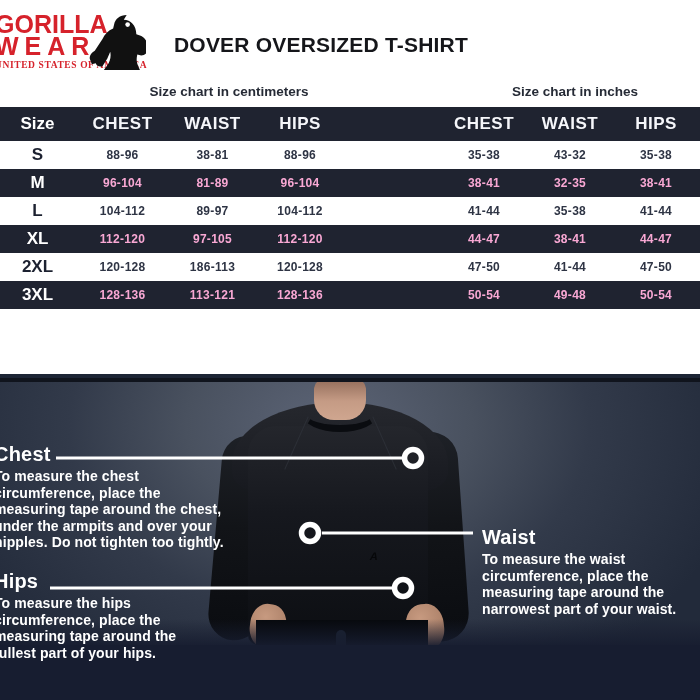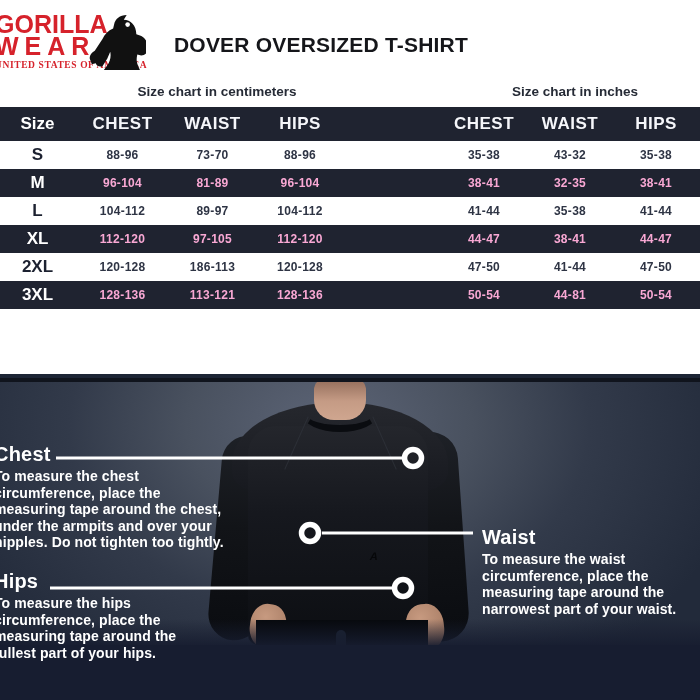--- a/index.html
+++ b/index.html
@@ -8,21 +8,21 @@
   
   .brand{position:absolute;left:-5px;top:13px;width:130px;}
   .brand-txt{color:#d6222b;font-weight:900;line-height:22px;font-size:25px;letter-spacing:0px;}
   .brand-txt .w{letter-spacing:6px;}
   .brand-tag{color:#d6222b;font-family:"Liberation Serif","DejaVu Serif",serif;
              font-weight:700;font-size:9.5px;letter-spacing:.6px;margin-top:3px;white-space:nowrap;}
   .gorilla{position:absolute;left:88px;top:12px;width:58px;height:58px;}
   .page-title{position:absolute;left:133px;top:33px;font-size:21px;font-weight:800;color:#15161a;letter-spacing:.2px;margin-left:41px;}
   .fit{position:absolute;left:478px;top:34px;font-size:20px;color:#15161a;}
   .fit b{font-weight:800;}
-  .sub-cm{position:absolute;left:4px;top:84px;width:426px;text-align:center;
+  .sub-cm{position:absolute;left:16px;top:84px;width:426px;text-align:center;
           font-size:13.5px;font-weight:700;color:#262b36;}
   .sub-in{position:absolute;left:430px;top:84px;width:290px;text-align:center;
           font-size:13.5px;font-weight:700;color:#262b36;}
   
   .sztable{position:absolute;left:0;top:107px;width:700px;}
   .szrow{display:flex;align-items:center;height:28px;}
   .szrow.hdr{height:34px;background:#1f2330;}
   .szrow.dark{background:#1f2330;}
   .szrow .c{text-align:center;font-size:12px;font-weight:600;color:#2e3444;letter-spacing:.3px;}
   .szrow.hdr .c{color:#f5f6fa;font-weight:700;font-size:17px;letter-spacing:.5px;}
@@ -100,21 +100,21 @@
       <div class="c w-c3">HIPS</div>
       <div class="c w-gap"></div>
       <div class="c w-i1">CHEST</div>
       <div class="c w-i2">WAIST</div>
       <div class="c w-i3">HIPS</div>
     </div>
 
     <div class="szrow">
       <div class="c size w-size">S</div>
       <div class="c w-c1">88-96</div>
-      <div class="c w-c2">73-70</div>
+      <div class="c w-c2">38-81</div>
       <div class="c w-c3">88-96</div>
       <div class="c w-gap"></div>
       <div class="c w-i1">35-38</div>
       <div class="c w-i2">43-32</div>
       <div class="c w-i3">35-38</div>
     </div>
 
     <div class="szrow dark">
       <div class="c size w-size">M</div>
       <div class="c w-c1">96-104</div>
@@ -159,21 +159,21 @@
       <div class="c w-i3">47-50</div>
     </div>
 
     <div class="szrow dark">
       <div class="c size w-size">3XL</div>
       <div class="c w-c1">128-136</div>
       <div class="c w-c2">113-121</div>
       <div class="c w-c3">128-136</div>
       <div class="c w-gap"></div>
       <div class="c w-i1">50-54</div>
-      <div class="c w-i2">44-81</div>
+      <div class="c w-i2">49-48</div>
       <div class="c w-i3">50-54</div>
     </div>
   </div>
 
   <div class="bottom">
     <div class="photo">
       <div class="arm left"></div>
       <div class="arm right"></div>
       <div class="shoulders"></div>
       <div class="torso"></div>

